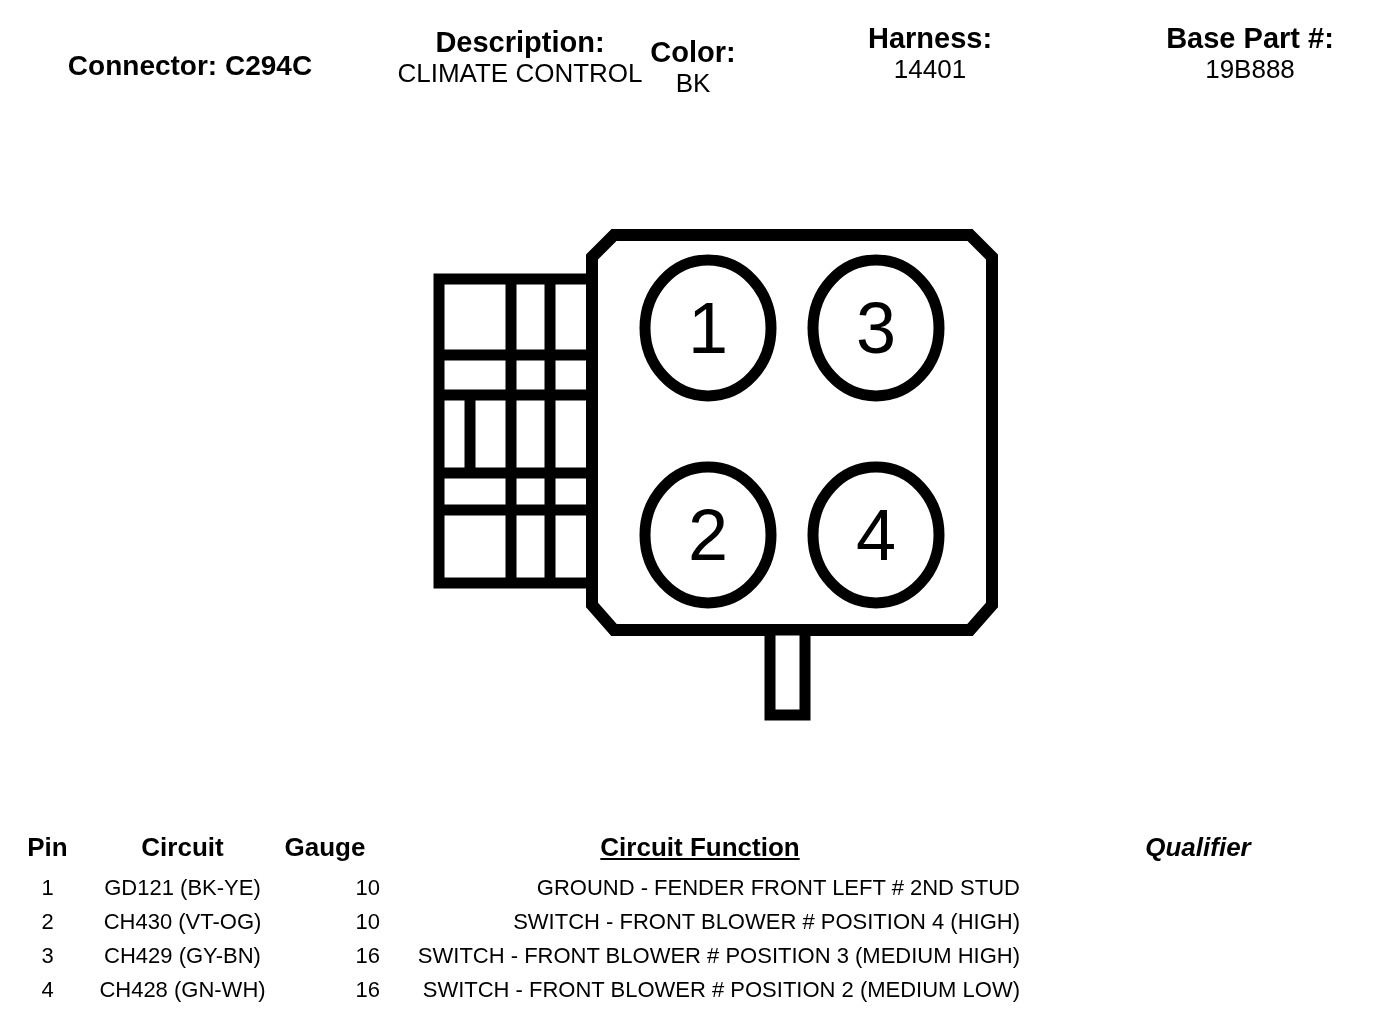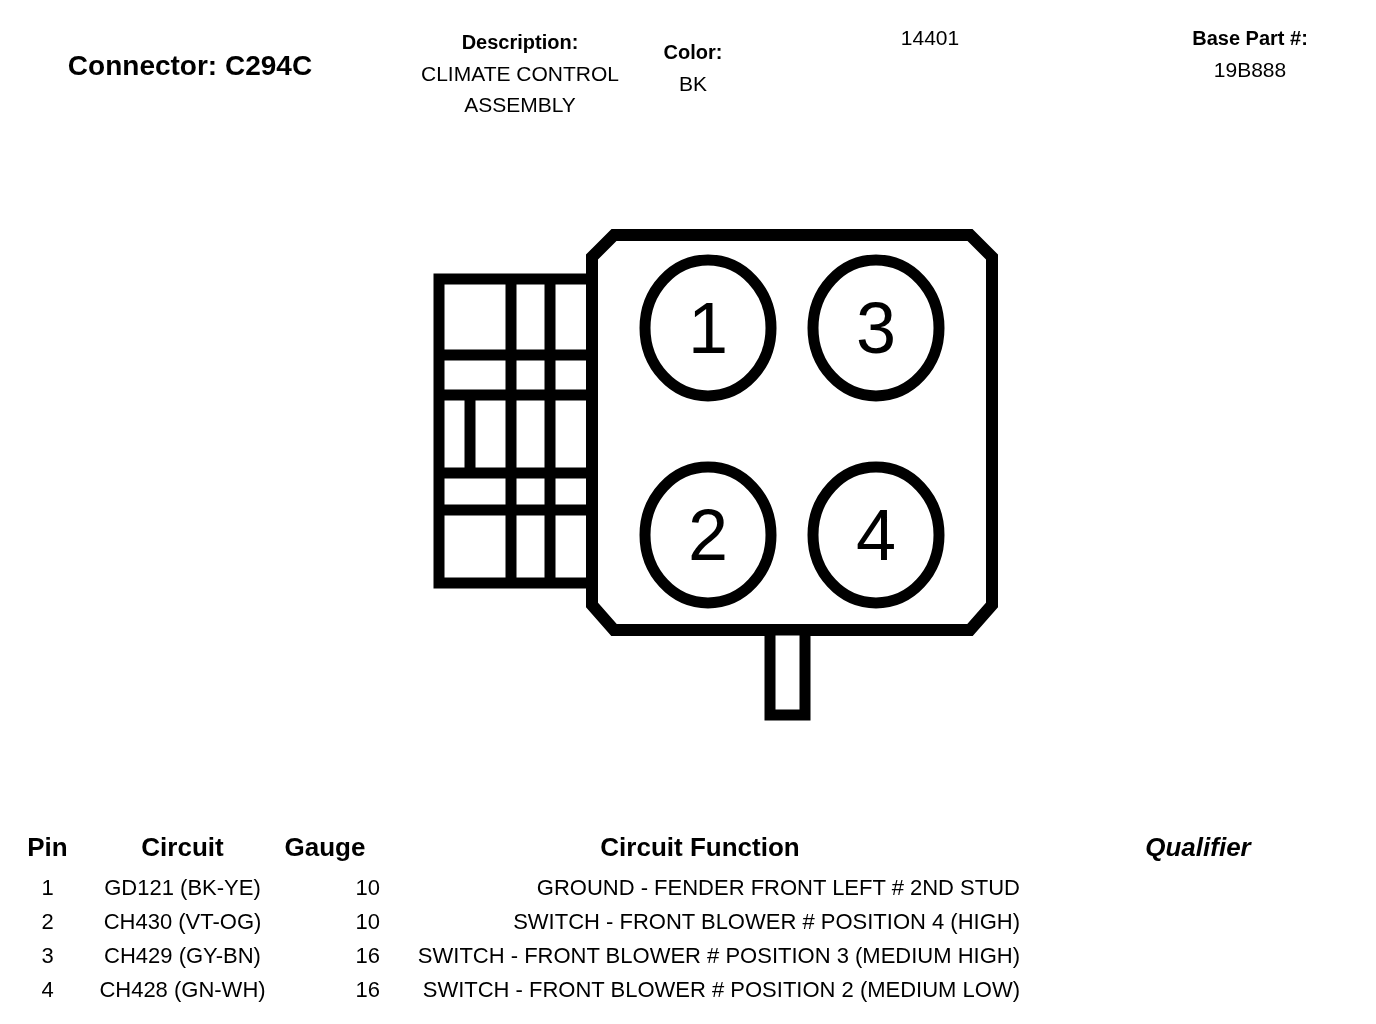--- a/index.html
+++ b/index.html
@@ -23,27 +23,27 @@
     top: 0;
     width: 1376px;
     height: 130px;
   }
   .hdr-block {
     position: absolute;
     text-align: center;
   }
   .hdr-label {
     font-weight: bold;
-    font-size: 20px;
+    font-size: 29px;
     line-height: 32px;
     white-space: nowrap;
   }
   .hdr-value {
     font-weight: normal;
-    font-size: 21px;
+    font-size: 26px;
     line-height: 31px;
     white-space: nowrap;
   }
 
   #blk-connector { left: 20px;  top: 50px;  width: 340px; }
   #blk-connector .hdr-label { font-size: 28px; }
 
   #blk-description { left: 370px; top: 26px; width: 300px; }
   #blk-color       { left: 608px; top: 36px; width: 170px; }
   #blk-harness     { left: 830px; top: 22px; width: 200px; }
@@ -94,50 +94,50 @@
 
   td.c-pin   { text-align: center; }
   td.c-circ  { text-align: center; margin-left: 10px; }
   td.c-gauge { text-align: right; }
   td.c-func  { text-align: right; padding-left: 18px; }
   td.c-qual  { text-align: left; }
 
   th.h-pin   { text-align: center; }
   th.h-circ  { text-align: center; }
   th.h-gauge { text-align: center; }
-  th.h-func  { text-align: center; }
+  th.h-func  { text-align: center; text-decoration: underline; }
   th.h-qual  { text-align: left; padding-left: 10px; font-style: italic; }
 
   .pin-num-text {
     font-family: "Liberation Sans", sans-serif;
     font-size: 72px;
     font-weight: normal;
   }
 </style>
 </head>
 <body>
 
 <div class="header">
 
   <div class="hdr-block" id="blk-connector">
     <div class="hdr-label">Connector: C294C</div>
   </div>
 
   <div class="hdr-block" id="blk-description">
     <div class="hdr-label">Description:</div>
     <div class="hdr-value">CLIMATE CONTROL</div>
-    <div class="hdr-value">ASSEMBLY</div>
   </div>
 
   <div class="hdr-block" id="blk-color">
     <div class="hdr-label">Color:</div>
     <div class="hdr-value">BK</div>
   </div>
 
   <div class="hdr-block" id="blk-harness">
+    <div class="hdr-label">Harness:</div>
     <div class="hdr-value">14401</div>
   </div>
 
   <div class="hdr-block" id="blk-basepart">
     <div class="hdr-label">Base Part #:</div>
     <div class="hdr-value">19B888</div>
   </div>
 
 </div>
 

